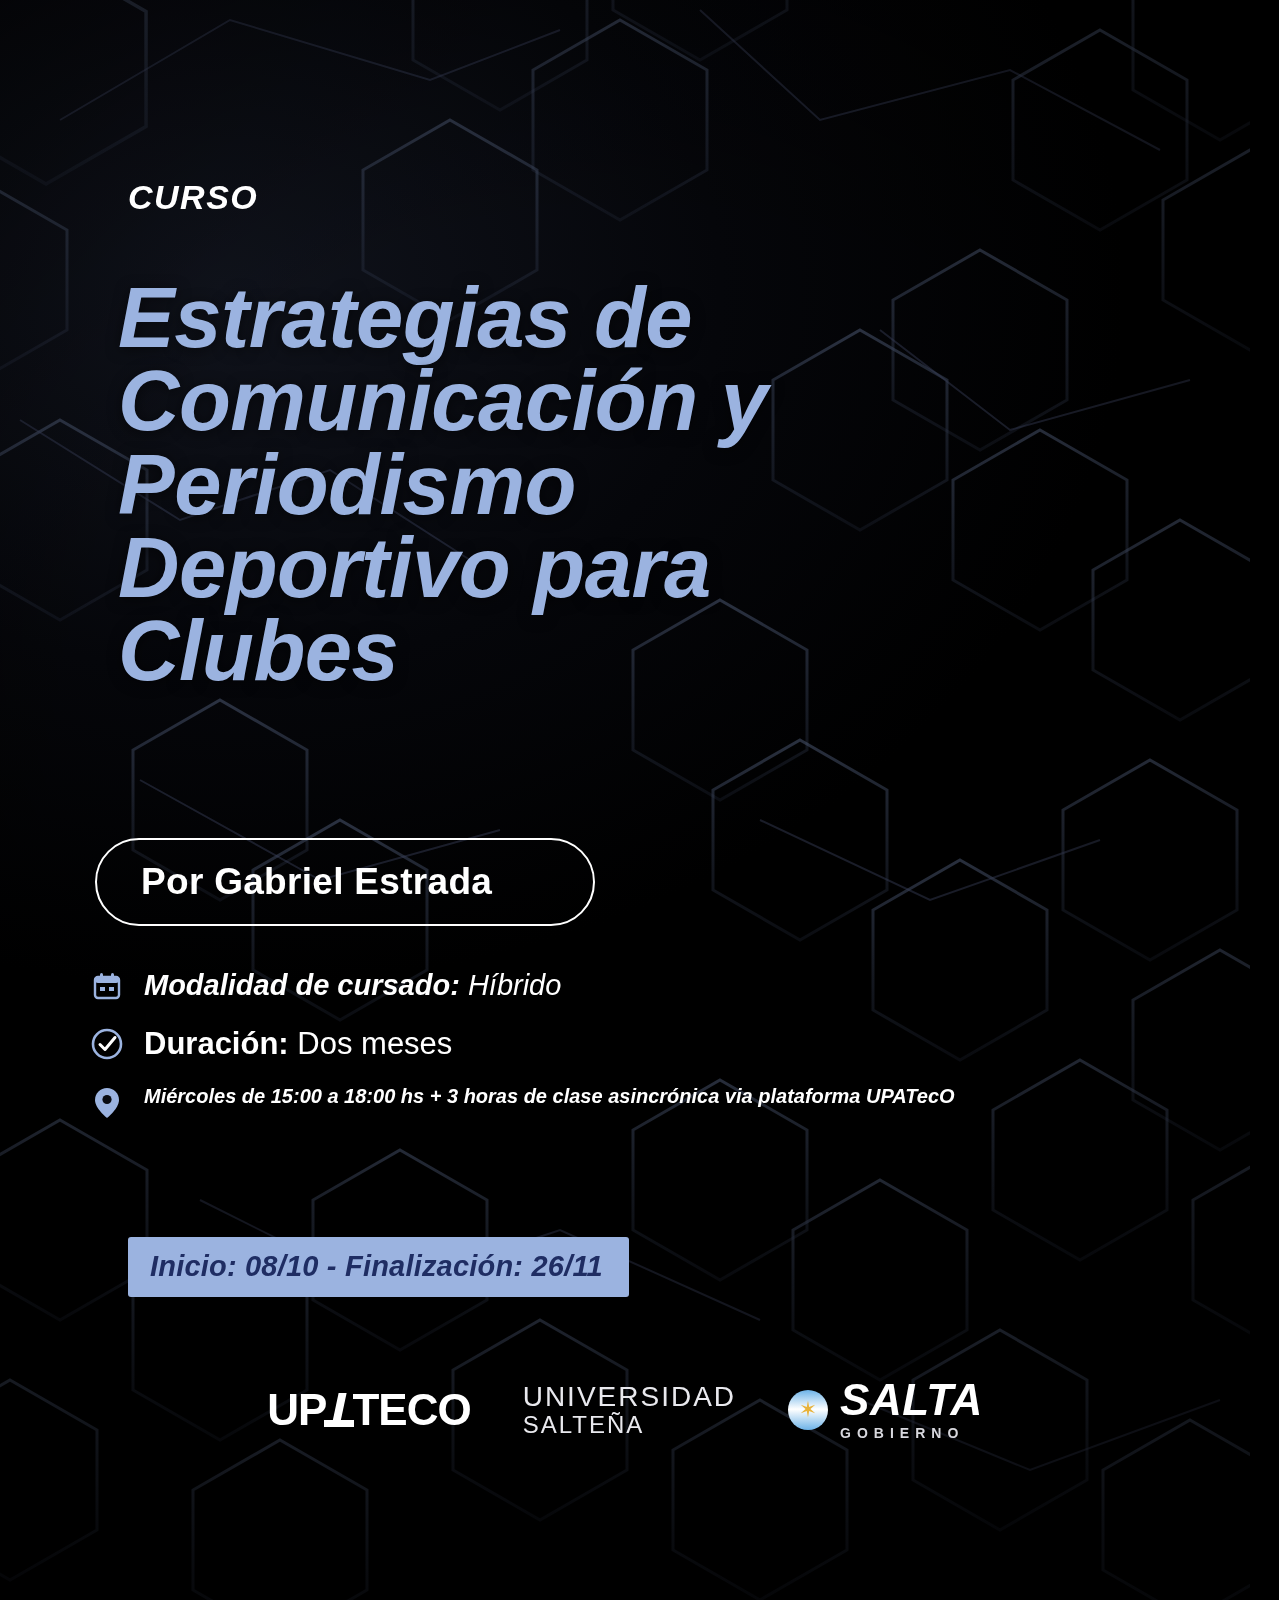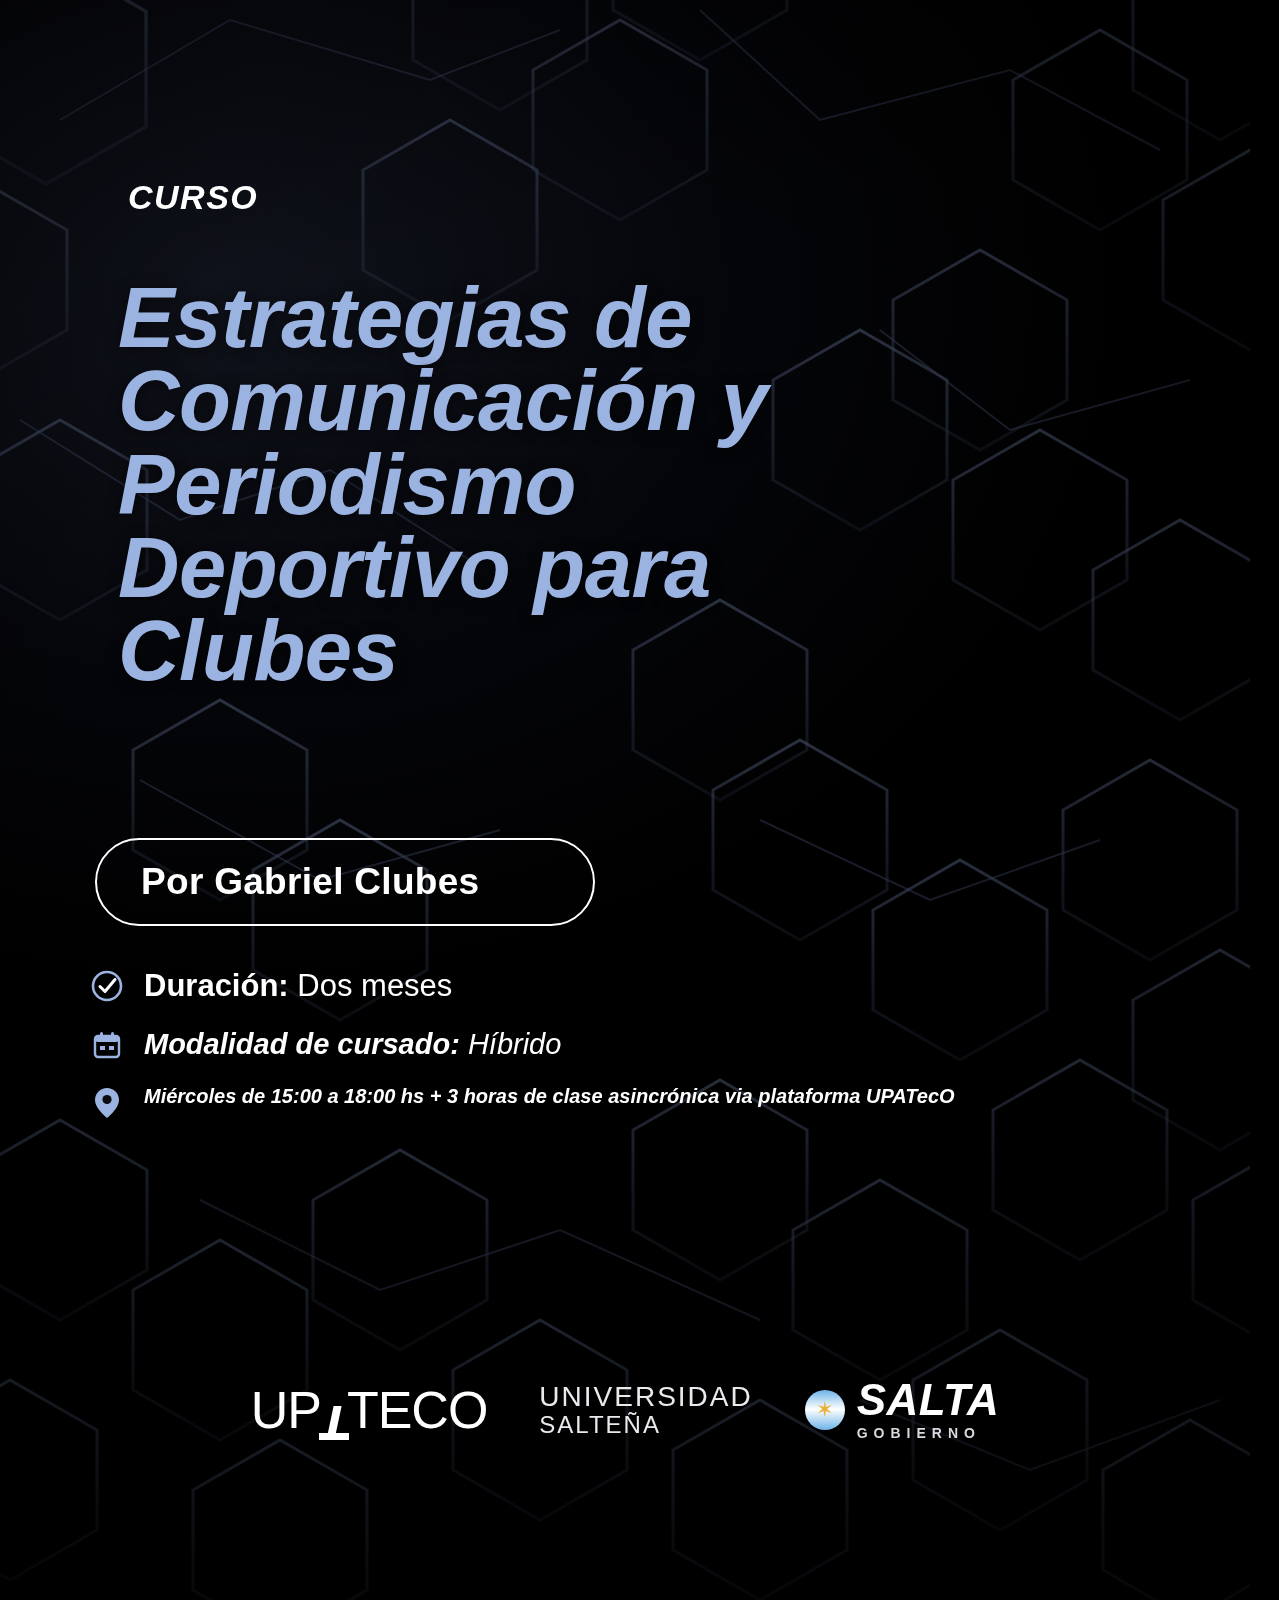--- a/index.html
+++ b/index.html
@@ -151,25 +151,25 @@
     right: 0;
     top: 1378px;
     display: flex;
     align-items: center;
     justify-content: center;
     gap: 52px;
   }
 
   .logo-upateco {
     color: #ffffff;
-    font-size: 52px;
-    font-weight: normal;
+    font-size: 44px;
+    font-weight: bold;
     letter-spacing: -1px;
     display: flex;
-    align-items: flex-end;
+    align-items: center;
   }
   .logo-upateco .ua-mark {
     display: inline-block;
     position: relative;
     width: 30px;
     height: 34px;
     margin: 0 -2px;
   }
   .logo-upateco .ua-mark::before,
   .logo-upateco .ua-mark::after {
@@ -308,69 +308,70 @@
 
   <div id="vignette"></div>
 
   <div id="content">
 
     <div class="kicker">CURSO</div>
 
     <h1 class="headline">Estrategias de Comunicación y Periodismo Deportivo para Clubes</h1>
 
     <div class="author-pill">
-      <span>Por Gabriel Clubes</span>
+      <span>Por Gabriel Estrada</span>
     </div>
 
     <div class="facts">
-
-      <div class="fact fact-1">
-        <span class="fact-icon">
-          <svg width="34" height="34" viewBox="0 0 34 34" xmlns="http://www.w3.org/2000/svg">
-            <circle cx="17" cy="17" r="14" fill="none" stroke="#9bb3e0" stroke-width="2.6"></circle>
-            <path d="M10 17.5 L15 22.5 L25 10.5" fill="none" stroke="#ffffff" stroke-width="3" stroke-linecap="round" stroke-linejoin="round"></path>
-          </svg>
-        </span>
-        <div class="fact-text">
-          <b>Duración:</b>
-          <span>Dos meses</span>
-        </div>
-      </div>
 
       <div class="fact fact-2">
         <span class="fact-icon">
           <svg width="32" height="32" viewBox="0 0 32 32" xmlns="http://www.w3.org/2000/svg">
             <rect x="4" y="7" width="24" height="21" rx="3" fill="none" stroke="#9bb3e0" stroke-width="2.4"></rect>
             <rect x="4" y="7" width="24" height="6" rx="3" fill="#9bb3e0"></rect>
             <rect x="9" y="3" width="3" height="7" rx="1.5" fill="#9bb3e0"></rect>
             <rect x="20" y="3" width="3" height="7" rx="1.5" fill="#9bb3e0"></rect>
             <rect x="9" y="17" width="5" height="4" fill="#9bb3e0"></rect>
             <rect x="18" y="17" width="5" height="4" fill="#9bb3e0"></rect>
           </svg>
         </span>
         <div class="fact-text italic">
           <b>Modalidad de cursado:</b>
           <span>Híbrido</span>
         </div>
       </div>
 
+      <div class="fact fact-1">
+        <span class="fact-icon">
+          <svg width="34" height="34" viewBox="0 0 34 34" xmlns="http://www.w3.org/2000/svg">
+            <circle cx="17" cy="17" r="14" fill="none" stroke="#9bb3e0" stroke-width="2.6"></circle>
+            <path d="M10 17.5 L15 22.5 L25 10.5" fill="none" stroke="#ffffff" stroke-width="3" stroke-linecap="round" stroke-linejoin="round"></path>
+          </svg>
+        </span>
+        <div class="fact-text">
+          <b>Duración:</b>
+          <span>Dos meses</span>
+        </div>
+      </div>
+
       <div class="fact fact-3">
         <span class="fact-icon">
           <svg width="30" height="34" viewBox="0 0 30 34" xmlns="http://www.w3.org/2000/svg">
             <path d="M15 2 C8.4 2 3 7.4 3 14 C3 22.5 15 32 15 32 C15 32 27 22.5 27 14 C27 7.4 21.6 2 15 2 Z" fill="#9bb3e0"></path>
             <circle cx="15" cy="13.5" r="4.6" fill="#0a0c12"></circle>
           </svg>
         </span>
         <div class="fact-text">
           <span>Miércoles de 15:00 a 18:00 hs + 3 horas de clase asincrónica via plataforma UPATecO</span>
         </div>
       </div>
 
     </div>
 
+    <div class="date-badge">Inicio: 08/10 - Finalización: 26/11</div>
 
     <div class="logos">
 
       <div class="logo-upateco">
         <span>UP</span>
           <span class="ua-mark"></span>
           <span>TECO</span>
       </div>
 
       <div class="logo-us">

